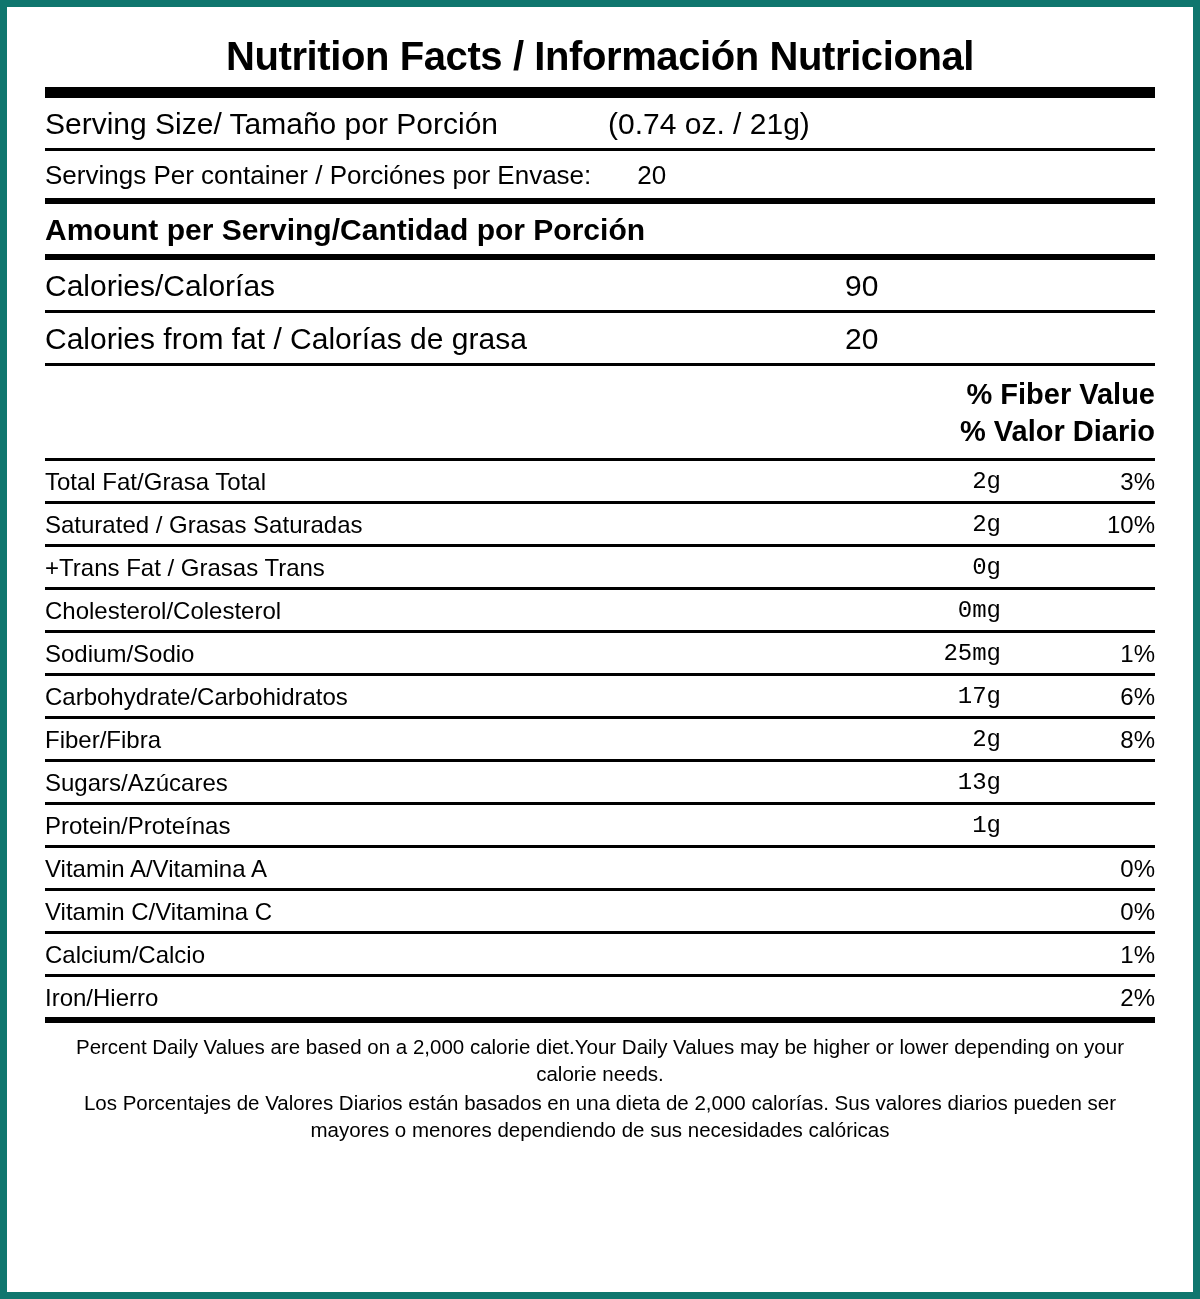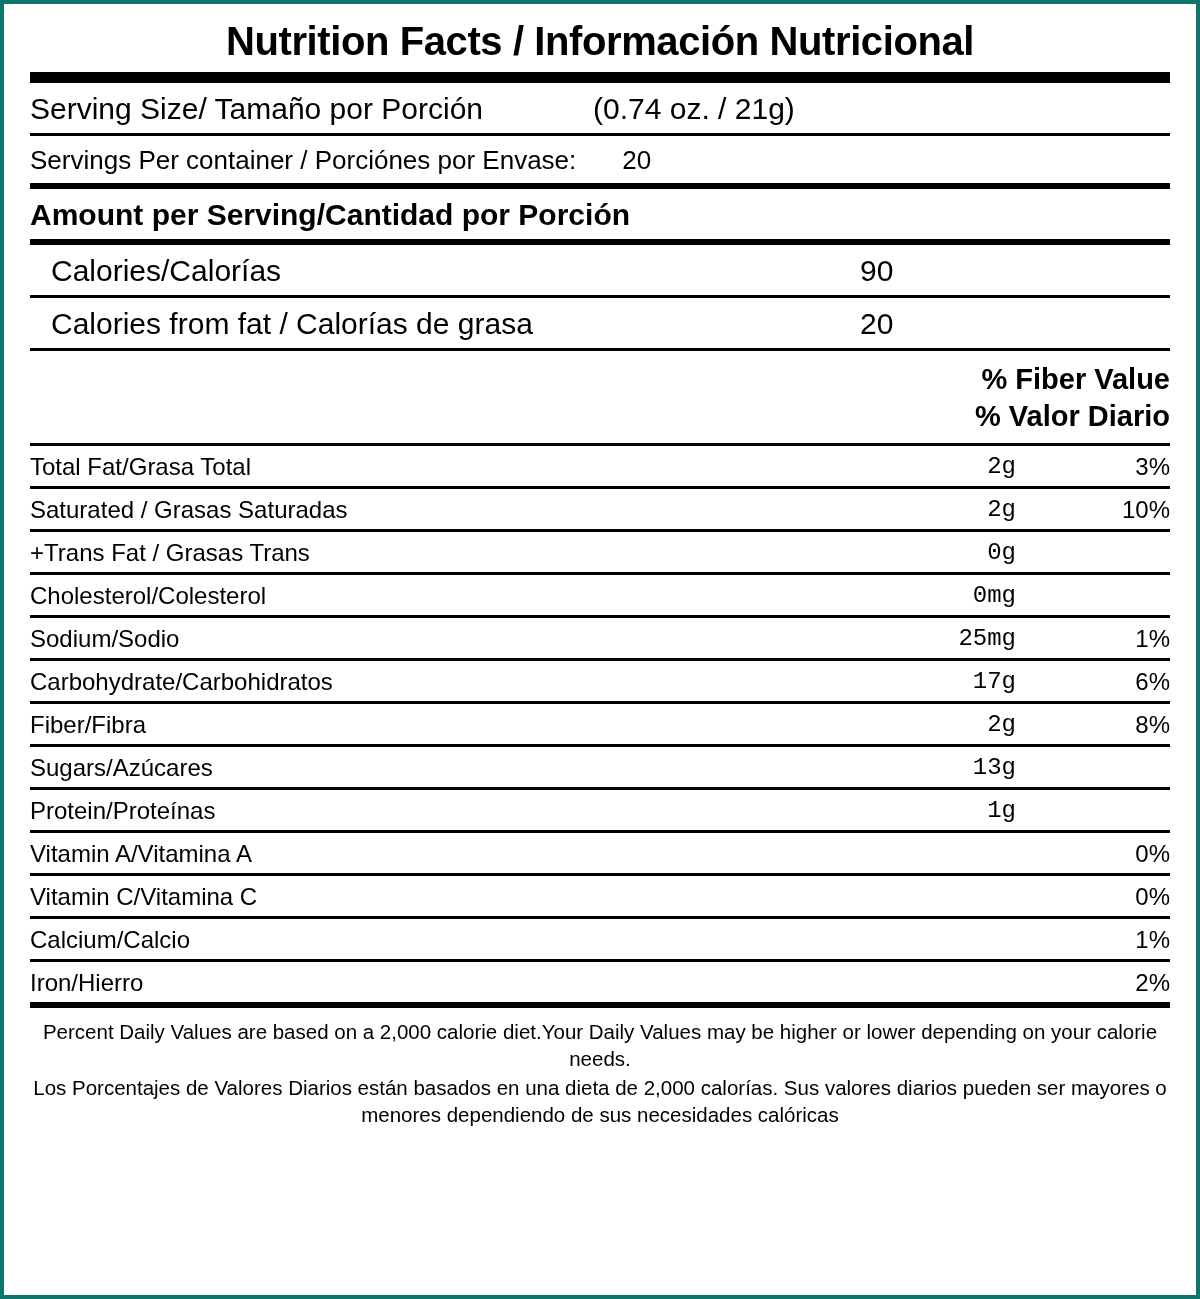--- a/index.html
+++ b/index.html
@@ -9,23 +9,23 @@
   }
   body {
     font-family: "Liberation Sans", sans-serif;
     color: #000000;
   }
   .label {
     position: relative;
     width: 1200px;
     height: 1299px;
     box-sizing: border-box;
-    border: 4px solid #0f766e;
+    border: 7px solid #0f766e;
     background: #ffffff;
-    padding: 4px;
+    padding: 16px;
   }
   .inner {
     box-sizing: border-box;
     padding: 6px 22px 0 22px;
     height: 100%;
   }
   .title {
     text-align: center;
     font-size: 40px;
     font-weight: bold;
@@ -91,21 +91,20 @@
   .amount-row {
     font-size: 30px;
     font-weight: bold;
     padding: 9px 0 7px 0;
   }
   .cal-row {
     display: flex;
     align-items: flex-start;
     font-size: 30px;
     padding: 9px 0 7px 0;
-    margin-left: 21px;
   }
   .cal-row .name {
     flex: 1 1 auto;
   }
   .cal-row .amt {
     width: 310px;
     text-align: left;
   }
   .dv-head {
     text-align: right;

